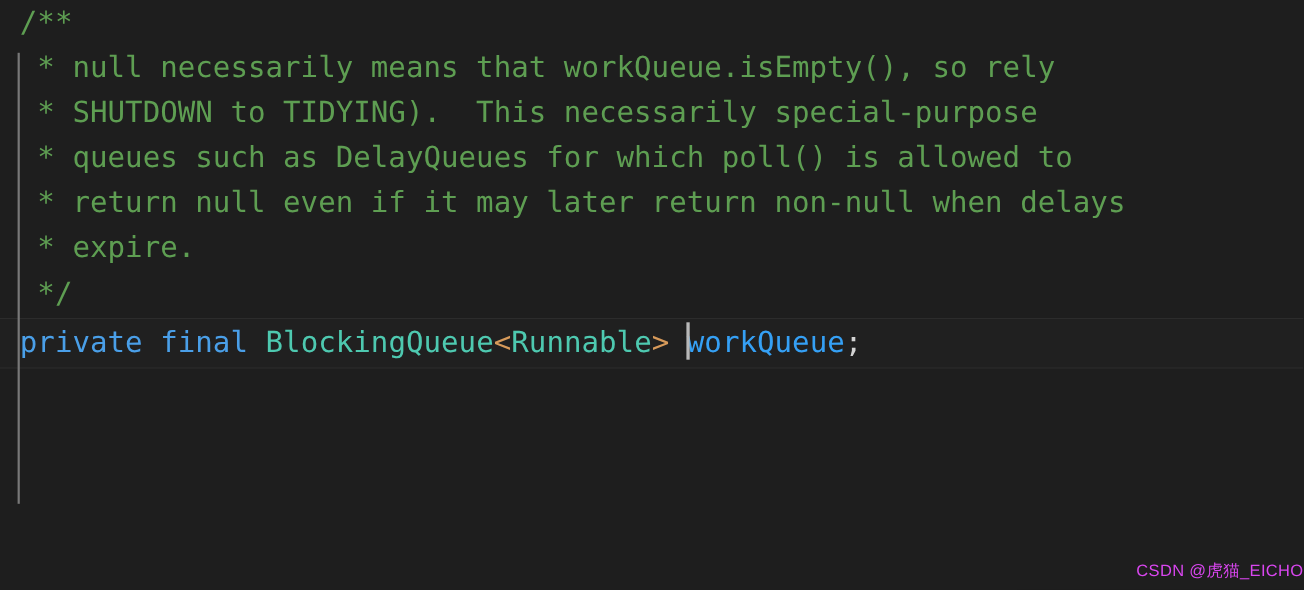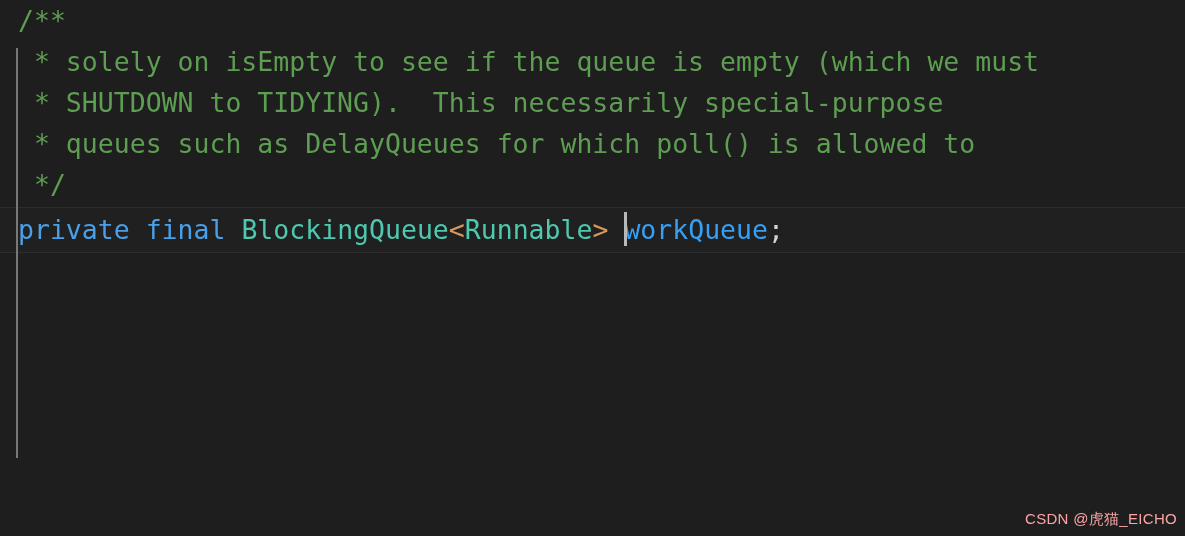--- a/index.html
+++ b/index.html
@@ -83,52 +83,54 @@
     background: #b8b8b8;
     vertical-align: -7px;
     margin-right: -3px;
     position: relative;
     z-index: 5;
   }
 
   
   .watermark {
     position: absolute;
-    right: 8px;
+    right: 0;
     bottom: 7px;
-    color: #fca5a5;
+    color: #d946ef;
     font-family: "Liberation Sans", "DejaVu Sans", sans-serif;
     font-size: 15px;
     letter-spacing: 0.3px;
     z-index: 10;
     user-select: none;
   }
 </style>
 </head>
 <body>
 
 <div id="editor">
 
   <div class="guide"></div>
 
   <div class="code-area">
 
     <div class="line comment"><span>/**</span></div>
 
 
 
+    <div class="line comment"><span> * null necessarily means that workQueue.isEmpty(), so rely</span></div>
 
-    <div class="line comment"><span> * solely on isEmpty to see if the queue is empty (which we must</span></div>
 
 
     <div class="line comment"><span> * SHUTDOWN to TIDYING).  This necessarily special-purpose</span></div>
 
     <div class="line comment"><span> * queues such as DelayQueues for which poll() is allowed to</span></div>
 
+    <div class="line comment"><span> * return null even if it may later return non-null when delays</span></div>
 
+    <div class="line comment"><span> * expire.</span></div>
 
     <div class="line comment"><span> */</span></div>
 
     <div class="line current"><span class="kw">private</span><span class="punct"> </span><span class="kw">final</span><span class="punct"> </span><span class="type">BlockingQueue</span><span class="angle">&lt;</span><span class="type">Runnable</span><span class="angle">&gt;</span><span class="punct"> </span><span class="caret"></span><span class="varname">workQueue</span><span class="punct">;</span></div>
 
   </div>
 
   <div class="watermark">CSDN @虎猫_EICHO</div>
 
 </div>

